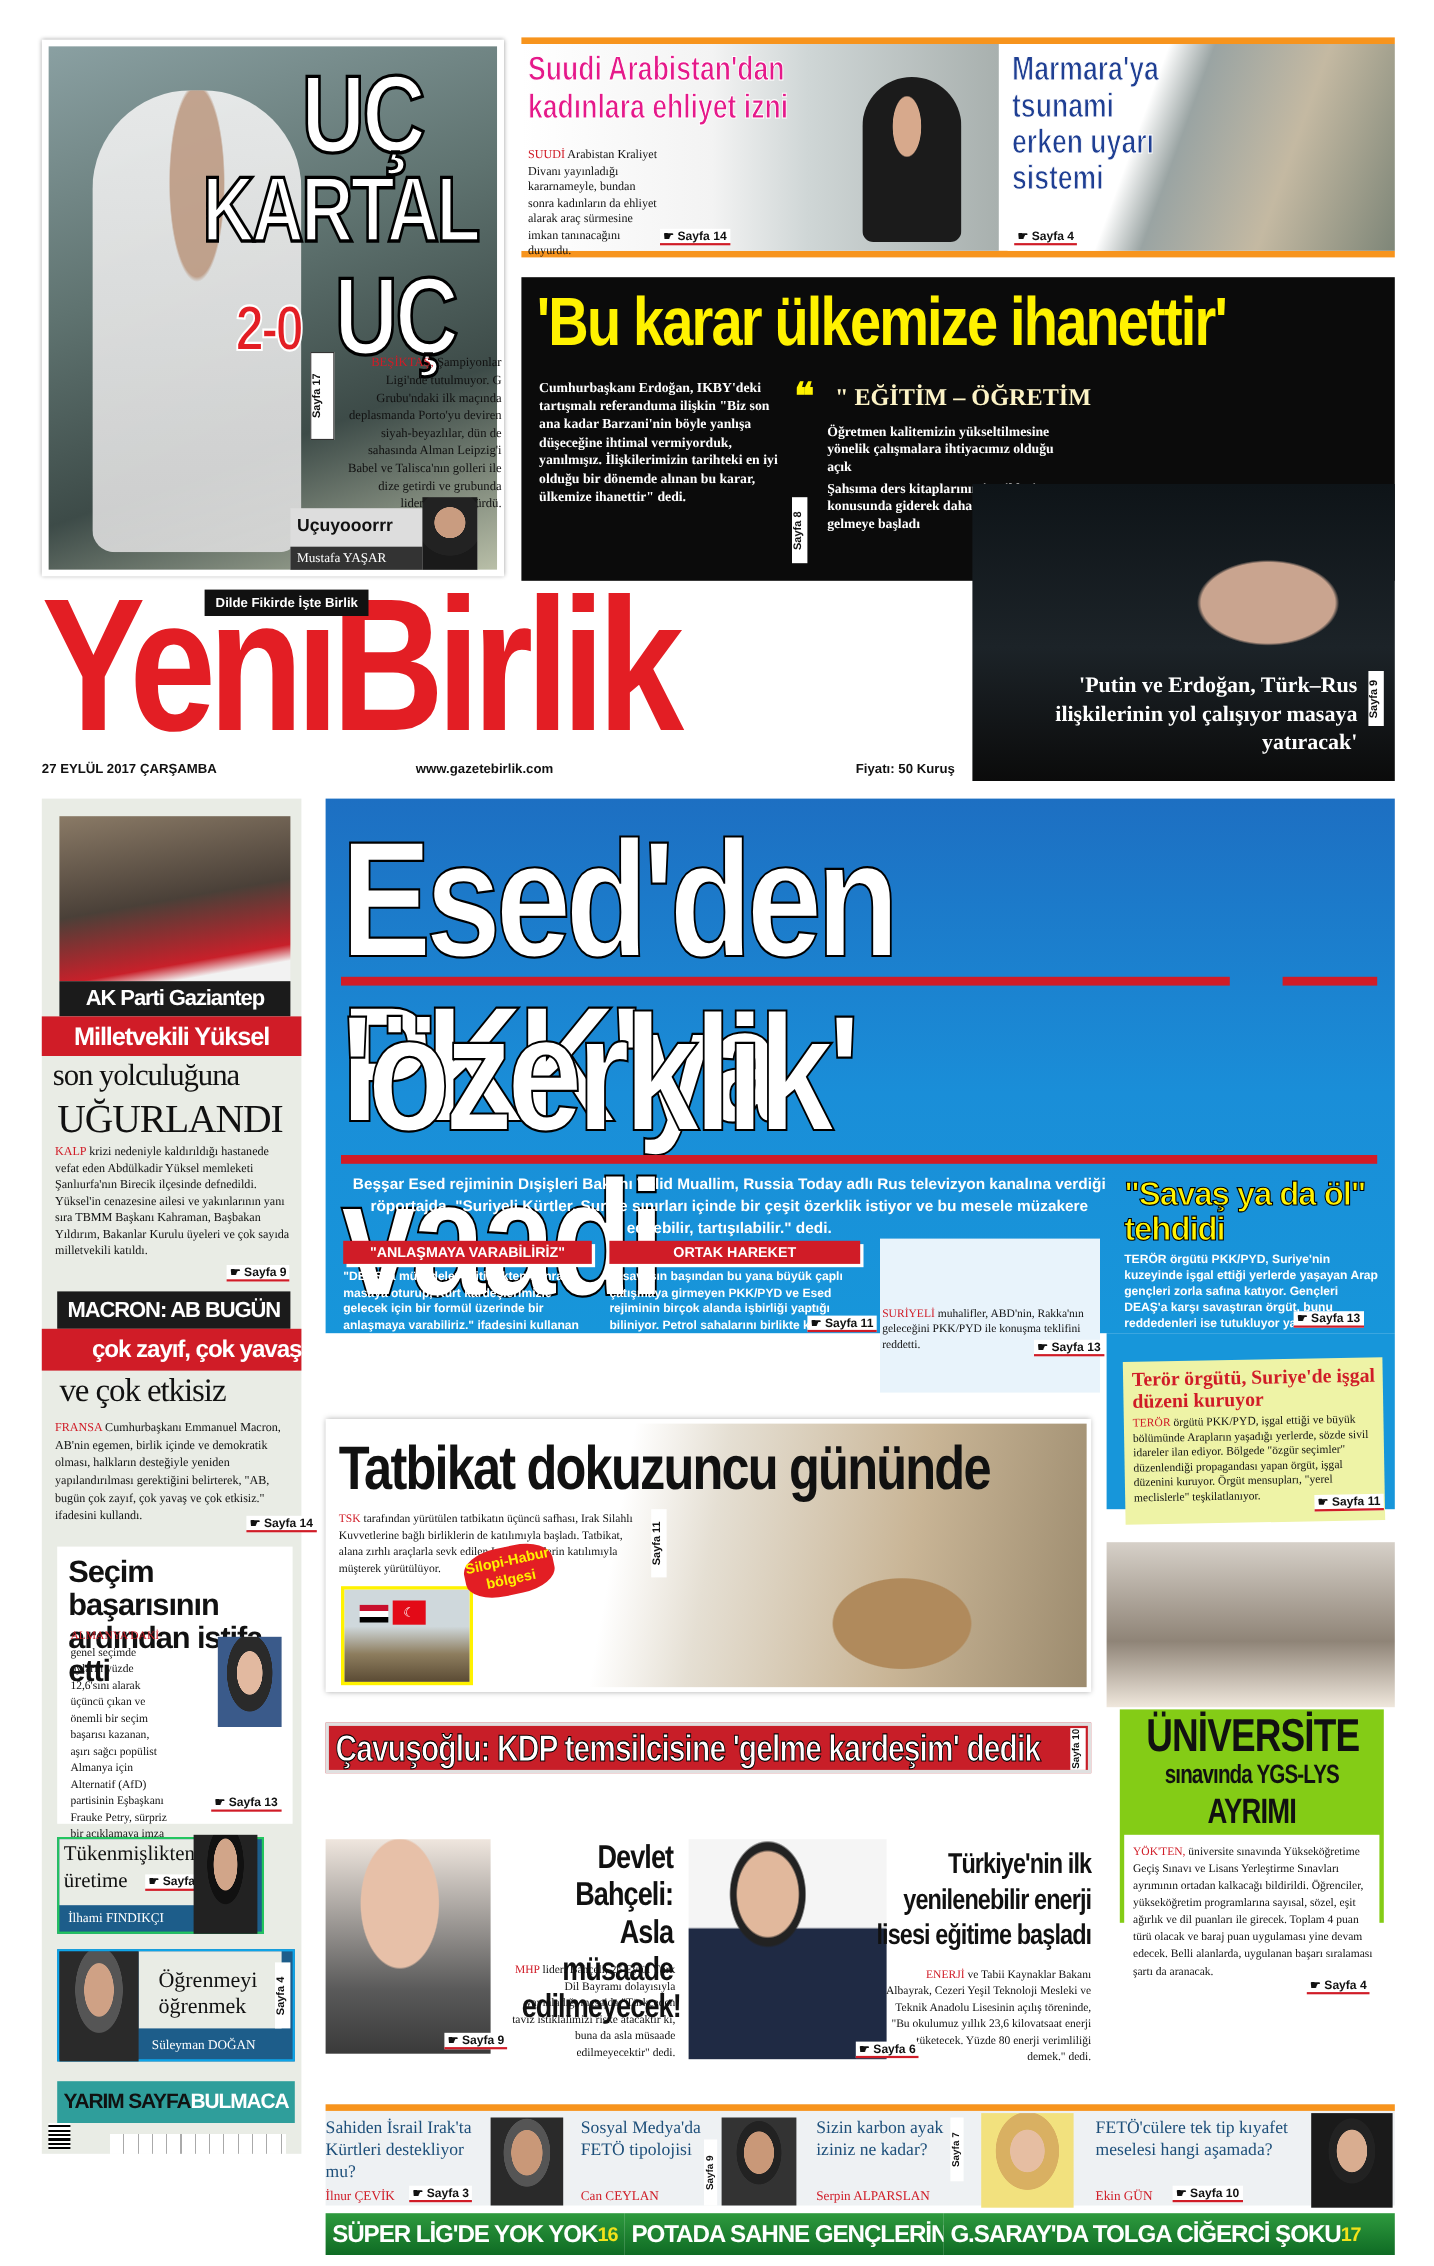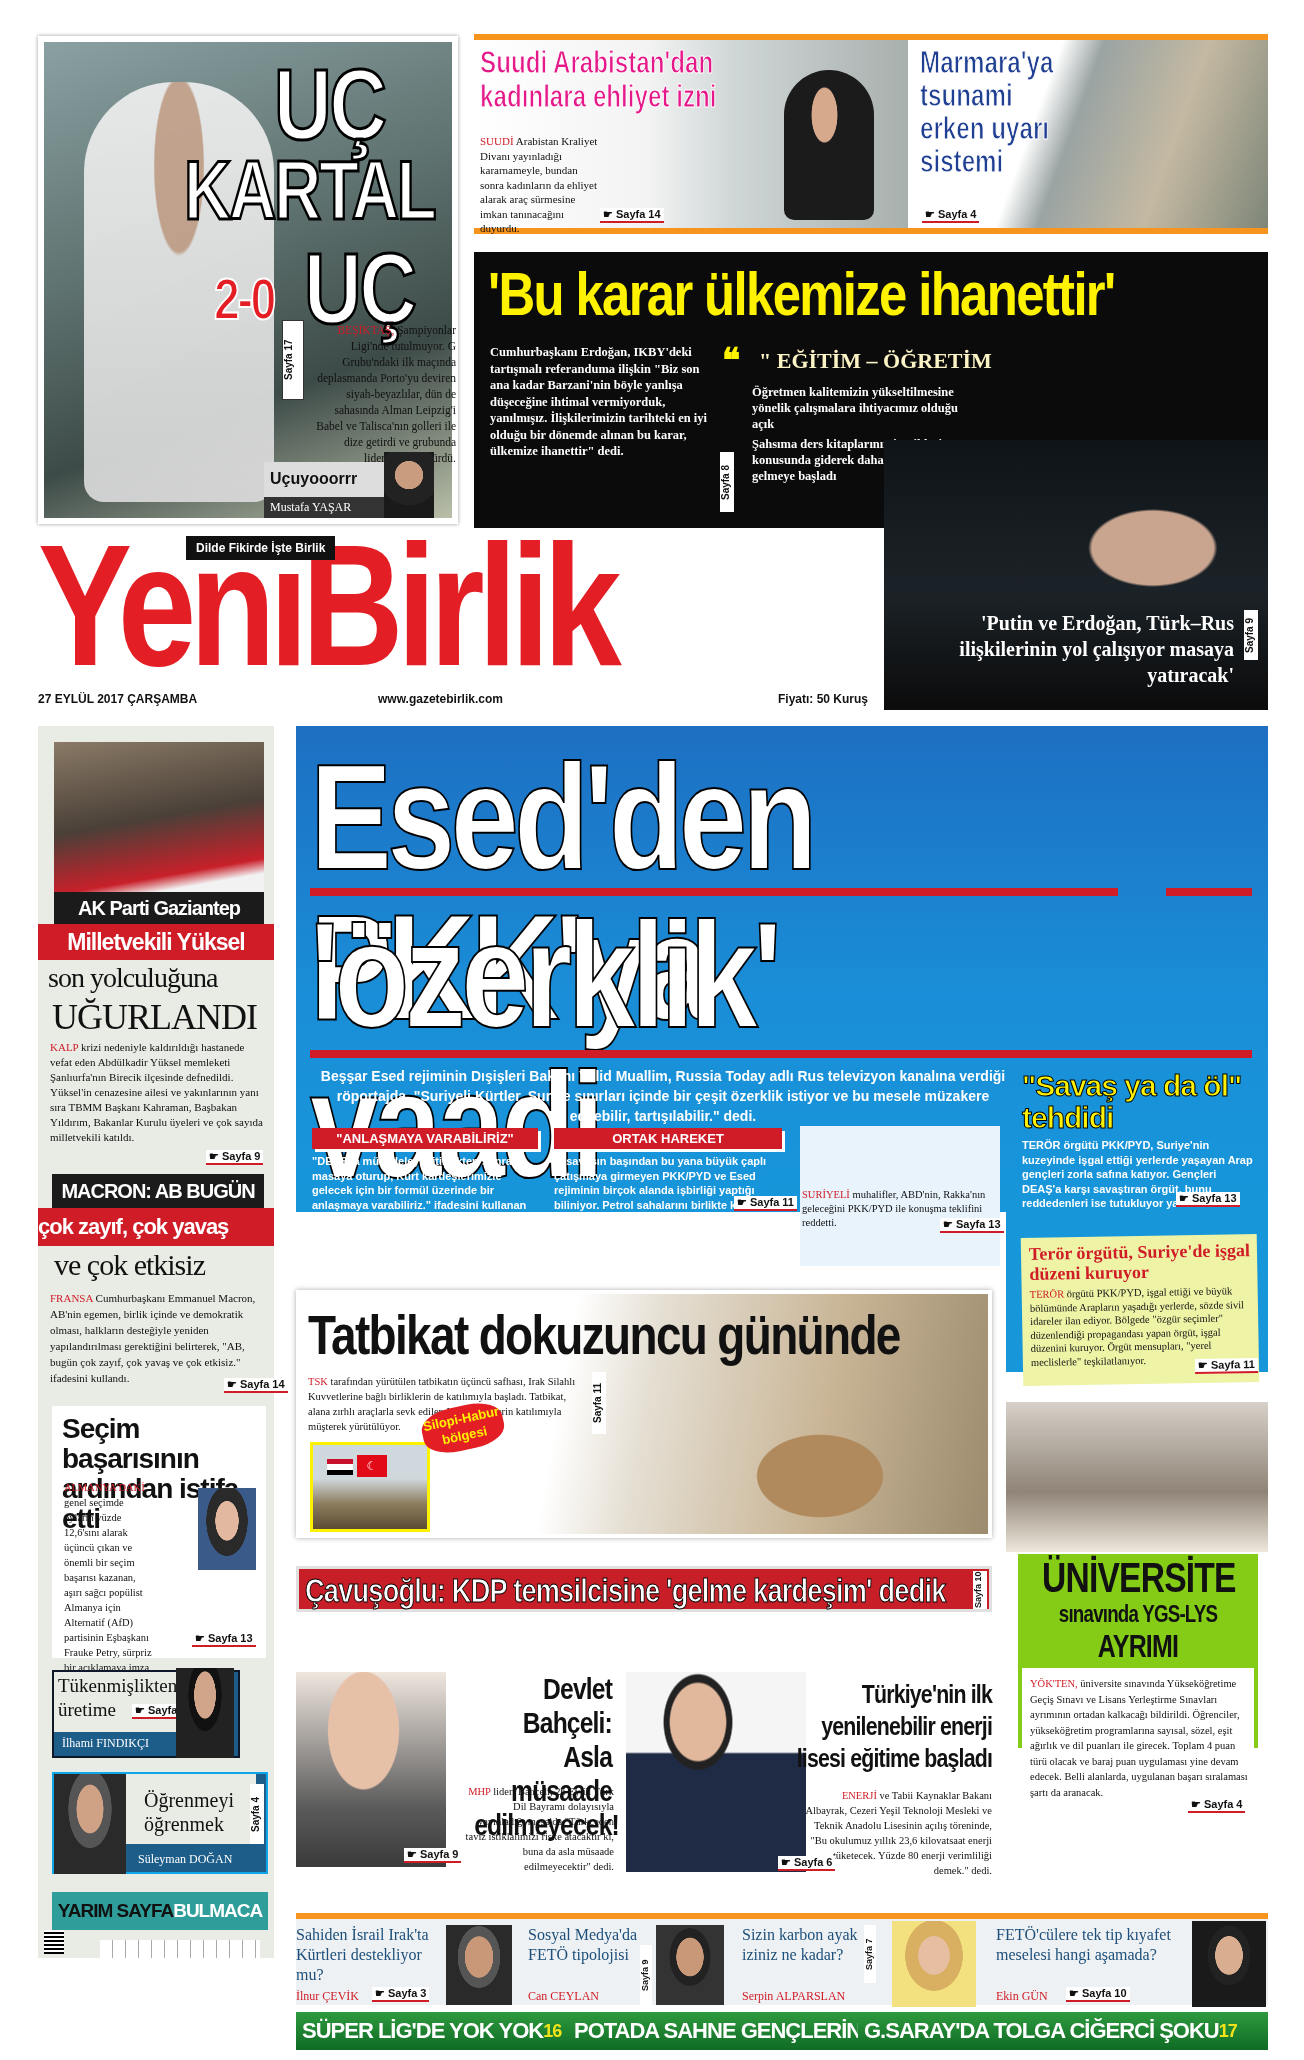--- a/index.html
+++ b/index.html
@@ -114,33 +114,33 @@
 <div id="leftcol" class="abs">
   <div style="position:absolute;left:16px;top:16px;width:210px;height:150px;background:linear-gradient(170deg,#8a7a66,#4a4038 50%,#c8202a 82%,#f2f2f2 90%)"></div>
   <div style="position:absolute;left:16px;top:166px;width:210px;height:32px;background:#1b1b1b;color:#fff;font-weight:bold;font-size:20px;text-align:center;line-height:32px;letter-spacing:-1px">AK Parti Gaziantep</div>
   <div style="position:absolute;left:0;top:198px;width:236px;height:36px;background:#d01c27;color:#fff;font-weight:bold;font-size:23px;text-align:center;line-height:36px;letter-spacing:-1px">Milletvekili Yüksel</div>
   <div class="serif" style="position:absolute;left:10px;top:236px;font-size:28px;letter-spacing:-1px">son yolculuğuna</div>
   <div class="serif" style="position:absolute;left:14px;top:270px;font-size:36px;letter-spacing:-1px">UĞURLANDI</div>
   <div class="serif cap" style="position:absolute;left:12px;top:314px;width:216px;font-size:11px;line-height:15px"><span class="red">KALP</span> <span>krizi nedeniyle kaldırıldığı hastanede vefat eden Abdülkadir Yüksel memleketi Şanlıurfa'nın Birecik ilçesinde defnedildi. Yüksel'in cenazesine ailesi ve yakınlarının yanı sıra TBMM Başkanı Kahraman, Başbakan Yıldırım, Bakanlar Kurulu üyeleri ve çok sayıda milletvekili katıldı.</span></div>
   <span class="sayfa" style="position:absolute;left:168px;top:424px">Sayfa 9</span>
 
   <div style="position:absolute;left:14px;top:448px;width:212px;height:34px;background:#1b1b1b;color:#fff;font-weight:bold;font-size:20px;text-align:center;line-height:34px;letter-spacing:-1px">MACRON: AB BUGÜN</div>
-  <div style="position:absolute;left:0;top:482px;width:236px;height:38px;background:#d01c27;color:#fff;font-weight:bold;font-size:22px;text-align:left;line-height:38px;letter-spacing:-1px">çok zayıf, çok yavaş</div>
+  <div style="position:absolute;left:0;top:482px;width:236px;height:38px;background:#d01c27;color:#fff;font-weight:bold;font-size:22px;text-align:right;line-height:38px;letter-spacing:-1px">çok zayıf, çok yavaş</div>
   <div class="serif" style="position:absolute;left:16px;top:522px;font-size:30px;letter-spacing:-1px">ve çok etkisiz</div>
   <div class="serif cap" style="position:absolute;left:12px;top:564px;width:218px;font-size:11px;line-height:16px"><span class="red">FRANSA</span> <span>Cumhurbaşkanı Emmanuel Macron, AB'nin egemen, birlik içinde ve demokratik olması, halkların desteğiyle yeniden yapılandırılması gerektiğini belirterek, "AB, bugün çok zayıf, çok yavaş ve çok etkisiz." ifadesini kullandı.</span></div>
   <span class="sayfa" style="position:absolute;left:186px;top:652px">Sayfa 14</span>
 
   <div style="position:absolute;left:14px;top:680px;width:214px;height:252px;background:#fff">
     <div style="position:absolute;left:10px;top:8px;width:200px;font-weight:bold;font-size:28px;line-height:30px;letter-spacing:-1px">Seçim başarısının ardından istifa etti</div>
     <div class="serif cap" style="position:absolute;left:12px;top:74px;width:90px;font-size:10.5px;line-height:15px"><span class="red">ALMANYA'DAKİ</span> <span>genel seçimde oyların yüzde 12,6'sını alarak üçüncü çıkan ve önemli bir seçim başarısı kazanan, aşırı sağcı popülist Almanya için Alternatif (AfD) partisinin Eşbaşkanı Frauke Petry, sürpriz bir açıklamaya imza atarak partisinden istifa edeceğini söyledi.</span></div>
     <div style="position:absolute;left:146px;top:82px;width:58px;height:82px;background:radial-gradient(ellipse at 50% 40%,#e2b9a0 0 28%,#2a2a2a 29% 50%,#3a5a8a 51%)"></div>
     <span class="sayfa" style="position:absolute;left:140px;top:226px">Sayfa 13</span>
   </div>
 
-  <div style="position:absolute;left:14px;top:944px;width:188px;height:88px;background:#1d5d8a;border:2px solid #0f172a">
+  <div style="position:absolute;left:14px;top:944px;width:188px;height:88px;background:#1d5d8a;border:2px solid #22c55e">
     <div style="position:absolute;left:0;top:0;width:150px;height:60px;background:#e9ece5"></div>
     <div class="serif" style="position:absolute;left:4px;top:2px;width:140px;font-size:19px;line-height:24px">Tükenmişlikten üretime</div>
     <span class="sayfa" style="position:absolute;left:78px;top:32px">Sayfa 4</span>
     <div class="serif" style="position:absolute;left:8px;top:64px;color:#fff;font-size:12px">İlhami FINDIKÇI</div>
     <div style="position:absolute;right:4px;top:-4px;width:58px;height:90px;background:radial-gradient(ellipse at 50% 30%,#d1a589 0 26%,#111 27% 40%,#222 41%)"></div>
   </div>
 
   <div style="position:absolute;left:14px;top:1046px;width:216px;height:102px;background:#1d5d8a;border:2px solid #0ea5e9">
     <div style="position:absolute;left:72px;top:0;width:130px;height:70px;background:#e9ece5"></div>
     <div class="serif" style="position:absolute;left:90px;top:14px;width:110px;font-size:20px;line-height:24px">Öğrenmeyi öğrenmek</div>

